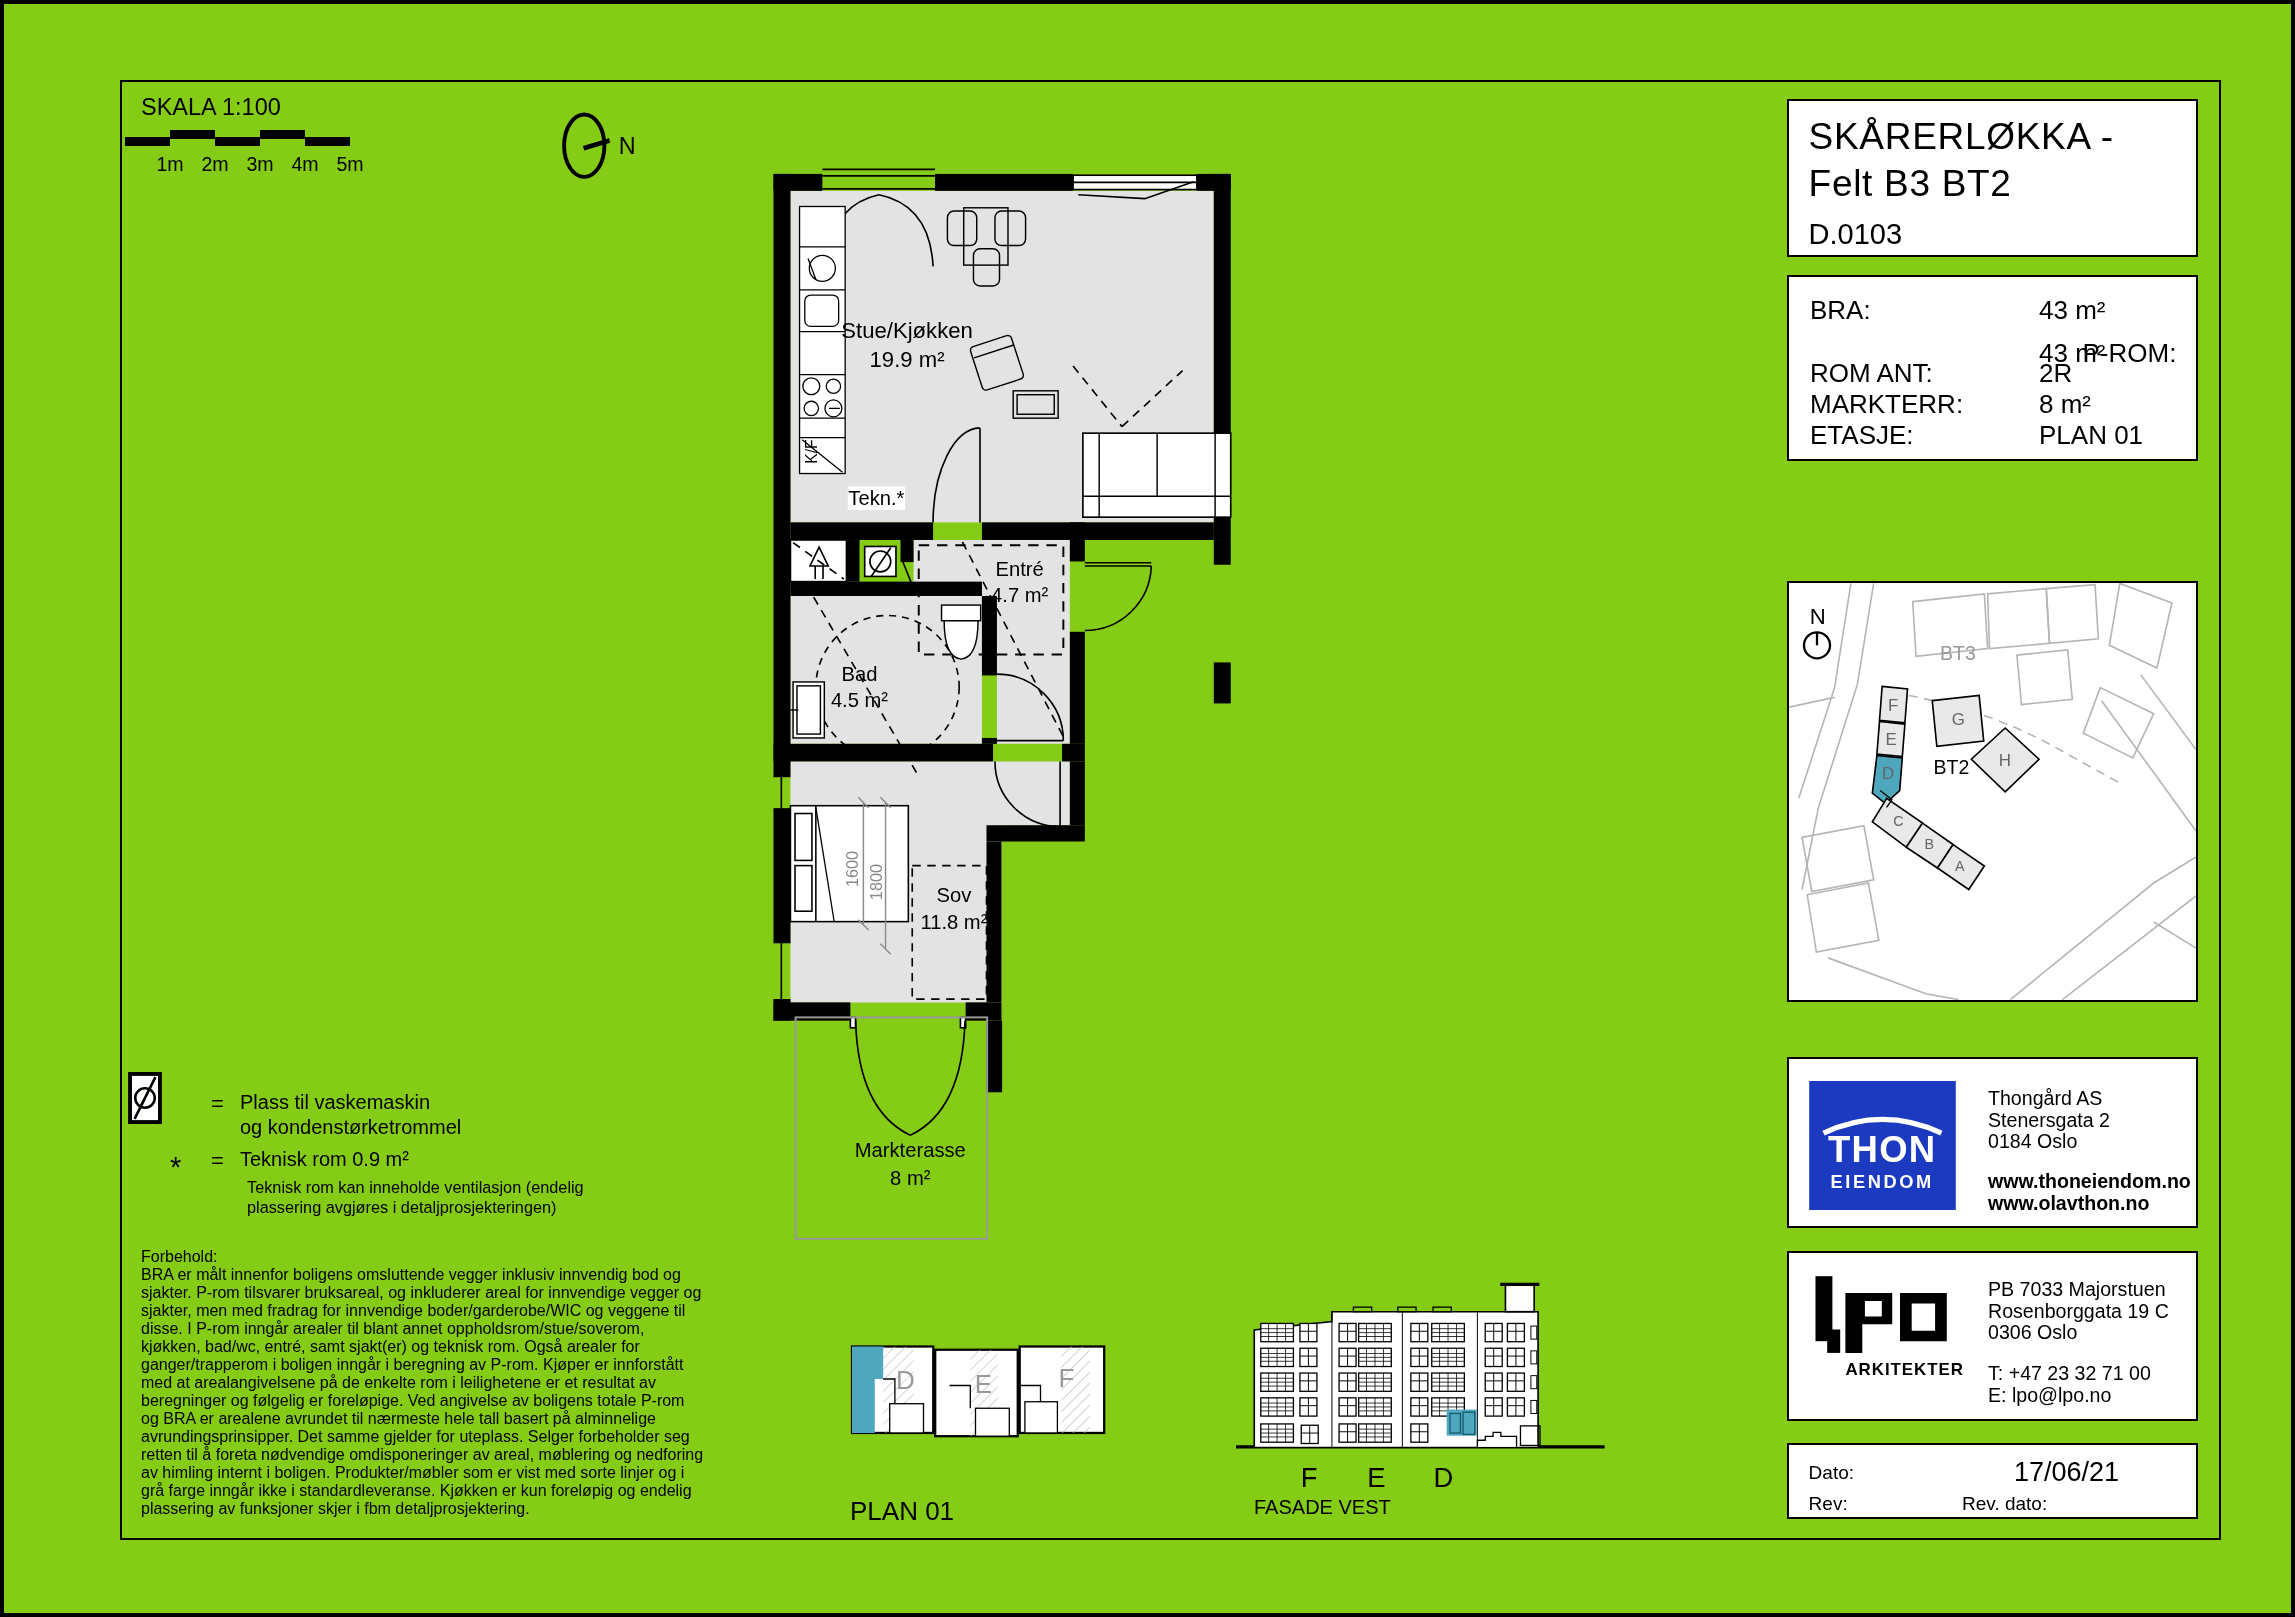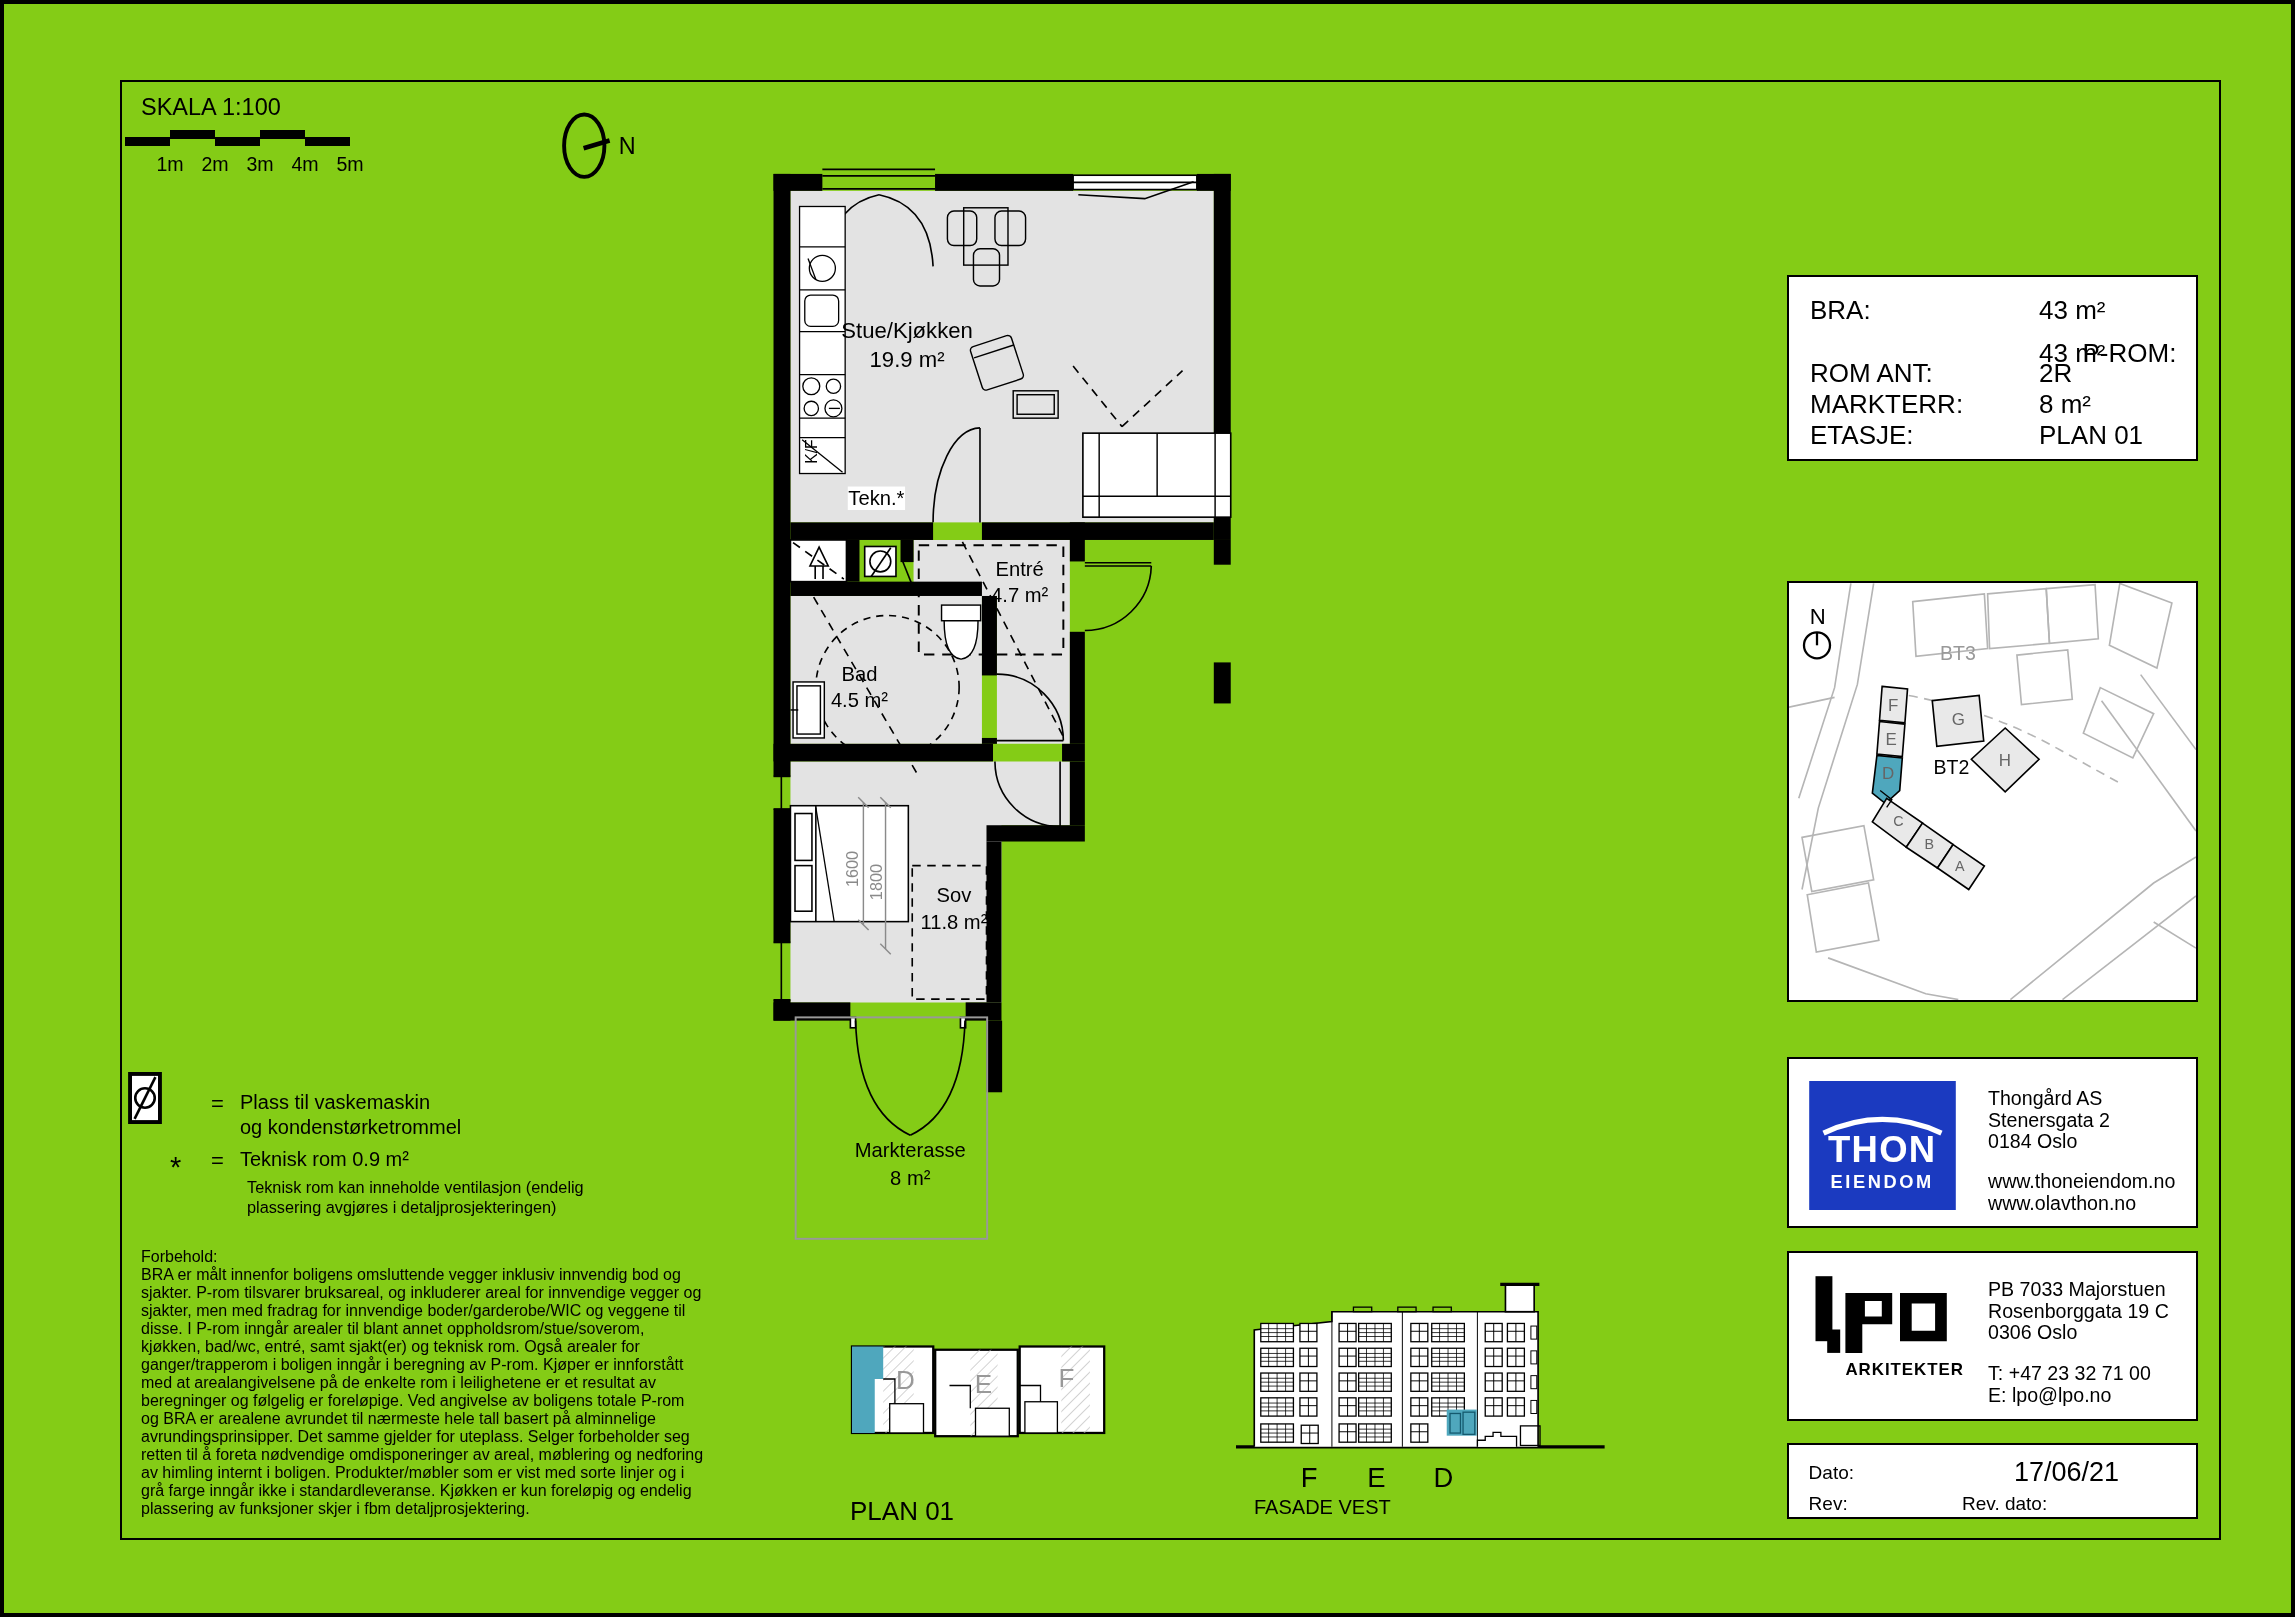--- a/index.html
+++ b/index.html
@@ -350,20 +350,27 @@
     <path d="M370,257 L370,247 L382,247 L382,241 L394,241 L394,235 L406,235 L406,241 L430,241 L430,257" fill="#fff" stroke="#000" stroke-width="2"></path>
     <rect x="436" y="225" width="30" height="30" fill="none" stroke="#000" stroke-width="2"></rect>
     <g font-size="42" text-anchor="middle">
       <text x="112" y="318">F</text>
       <text x="215" y="318">E</text>
       <text x="318" y="318">D</text>
     </g>
   </svg>
   <div class="abs cap" style="left:1250px;top:1492px;font-size:20px;">FASADE VEST</div>
 
+  <div class="abs box" style="left:1783px;top:95px;width:411px;height:158px;">
+    <div class="abs title1" style="left:19.6px;top:11.7px;">
+      <div>SKÅRERLØKKA -</div>
+      <div>Felt B3 BT2</div>
+    </div>
+    <div class="abs title3" style="left:19.6px;top:110px;">D.0103</div>
+  </div>
 
   <div class="abs box" style="left:1783px;top:271px;width:411px;height:186px;">
     <div class="inforow" style="top:18px;">
       <span>BRA:</span>
       <span class="val">43 m²</span>
     </div>
     <div class="inforow" style="top:61px;text-align:right;">
       <span>P-ROM:</span>
       <span class="val">43 m²</span>
     </div>
@@ -439,21 +446,21 @@
       <rect x="0" y="0" width="225" height="198" fill="#1B3AC0"></rect>
       <path d="M22,80 Q112,38 203,80" fill="none" stroke="#fff" stroke-width="8"></path>
       <text x="112" y="125" text-anchor="middle" fill="#fff" font-size="56" font-weight="bold" letter-spacing="2">THON</text>
       <text x="112" y="165" text-anchor="middle" fill="#fff" font-size="28" font-weight="bold" letter-spacing="4">EIENDOM</text>
     </svg>
     <div class="abs addr" style="left:199px;top:29px;">
       <div>Thongård AS</div>
       <div>Stenersgata 2</div>
       <div>0184 Oslo</div>
     </div>
-    <div class="abs addr" style="left:199px;top:112px;">
+    <div class="abs addr" style="left:199px;top:112px;font-weight:bold;">
       <div>www.thoneiendom.no</div>
       <div>www.olavthon.no</div>
     </div>
   </div>
 
   <div class="abs box" style="left:1783px;top:1247px;width:411px;height:170px;">
     <svg class="abs" style="left:19.6px;top:18px;" width="156" height="117" viewBox="0 0 240 180">
       <rect x="10" y="8" width="26" height="100" fill="#000"></rect>
       <rect x="28" y="90" width="20" height="36" fill="#000"></rect>
       <path d="M56,34 H128 V82 H82 V126 H56 Z M86,46 V70 H112 V46 Z" fill="#000" fill-rule="evenodd"></path>

